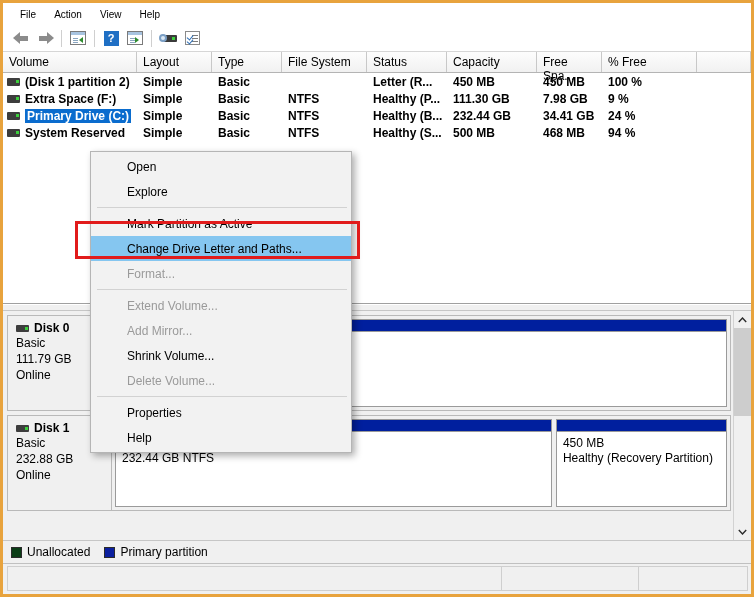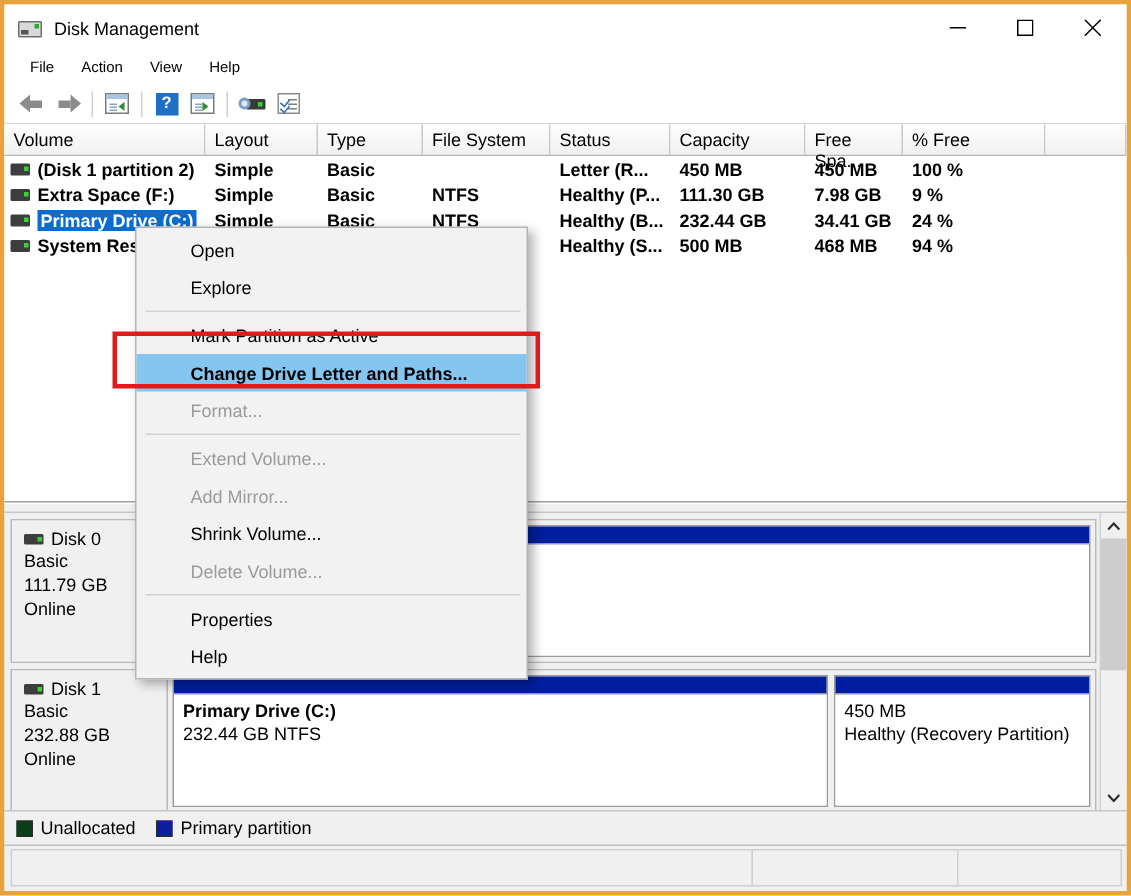--- a/index.html
+++ b/index.html
@@ -69,21 +69,21 @@
   .vol-ic{width:13px;height:8px;background:#3d3d3d;border-radius:1px;position:relative;margin-right:5px;flex:none;}
   .vol-ic:after{content:"";position:absolute;right:1px;top:2px;width:3px;height:3px;background:#3ccf3c;}
   .row.selected .vol-name{background:#0a6cce;color:#fff;padding:0 2px;}
   
   .splitter{height:5px;min-height:5px;background:#f0f0f0;border-top:1px solid #fff;border-bottom:1px solid #c6c6c6;cursor:ns-resize;}
   
   .graphwrap{flex:1;background:#f0f0f0;position:relative;overflow:hidden;display:flex;}
   .graphcol{flex:1;position:relative;}
   .diskrow{display:flex;border:1px solid #b9b9b9;background:#f0f0f0;margin:4px 2px 0 4px;box-sizing:border-box;}
   .diskinfo{width:104px;min-width:104px;padding:5px 0 4px 8px;box-sizing:border-box;border-right:1px solid #b9b9b9;background:#f0f0f0;}
-  .diskinfo .dname{font-weight:normal;font-size:12px;display:flex;align-items:center;}
+  .diskinfo .dname{font-weight:bold;font-size:12px;display:flex;align-items:center;}
   .dname .dic{width:13px;height:7px;background:#3d3d3d;border-radius:1px;position:relative;margin-right:5px;}
   .dname .dic:after{content:"";position:absolute;right:1px;top:2px;width:3px;height:3px;background:#3ccf3c;}
   .diskinfo .dline{font-size:12px;line-height:16px;}
   .parts{flex:1;display:flex;padding:3px;gap:4px;box-sizing:border-box;background:#f0f0f0;}
   .part{border:1px solid #9a9a9a;background:#fff;box-sizing:border-box;display:flex;flex-direction:column;}
   .part .cap{height:11px;background:#001f9e;border-bottom:1px solid #9a9a9a;}
   .part .pbody{flex:1;padding:4px 6px;background:#fff;}
   .part .pt{font-weight:bold;font-size:12px;line-height:15px;}
   .part .ps{font-size:12px;line-height:15px;}
   
@@ -103,57 +103,31 @@
   .spane.s1{flex:1;} .spane.s2{width:138px;margin-left:-1px;} .spane.s3{width:110px;margin-left:-1px;}
   
   .ctxmenu{
     position:absolute;left:87px;top:148px;width:260px;
     background:#f2f2f2;border:1px solid #b5b5b5;
     box-shadow:3px 3px 7px rgba(0,0,0,.32);
     padding:2px 0;z-index:50;
   }
   .mi{height:25px;display:flex;align-items:center;padding-left:36px;font-size:12px;color:#000;cursor:default;}
   .mi.disabled{color:#9a9a9a;}
-  .mi.hl{background:#85c6f0;font-weight:bold;}
+  .mi.hl{background:#85c6f0;}
   .msep{height:1px;background:#d2d2d2;margin:3px 4px 3px 6px;}
   
   .redbox{position:absolute;left:72px;top:218px;width:285px;height:38px;
           border:3px solid #e11b1b;box-sizing:border-box;z-index:60;pointer-events:none;}
 </style>
 </head>
 <body>
 
 <div class="window">
 
-  <div class="titlebar">
-    <div class="title-icon">
-      <div class="body"></div>
-        <div class="slot"></div>
-        <div class="led"></div>
-    </div>
-    <span class="title-text">Disk Management</span>
-    <div class="wctrl">
-      <div class="wbtn">
-        <svg width="11" height="11" viewBox="0 0 11 11">
-            <line x1="0" y1="5.5" x2="11" y2="5.5" stroke="#000" stroke-width="1"></line>
-          </svg>
-      </div>
-      <div class="wbtn">
-        <svg width="11" height="11" viewBox="0 0 11 11">
-            <rect x="0.5" y="0.5" width="10" height="10" fill="none" stroke="#000" stroke-width="1"></rect>
-          </svg>
-      </div>
-      <div class="wbtn close">
-        <svg width="11" height="11" viewBox="0 0 11 11">
-            <line x1="0" y1="0" x2="11" y2="11" stroke="#000" stroke-width="1"></line>
-            <line x1="11" y1="0" x2="0" y2="11" stroke="#000" stroke-width="1"></line>
-          </svg>
-      </div>
-    </div>
-  </div>
 
   <div class="menubar">
     <div class="menuitem">File</div>
     <div class="menuitem">Action</div>
     <div class="menuitem">View</div>
     <div class="menuitem">Help</div>
   </div>
 
   <div class="toolbar">
     <div class="tb">

